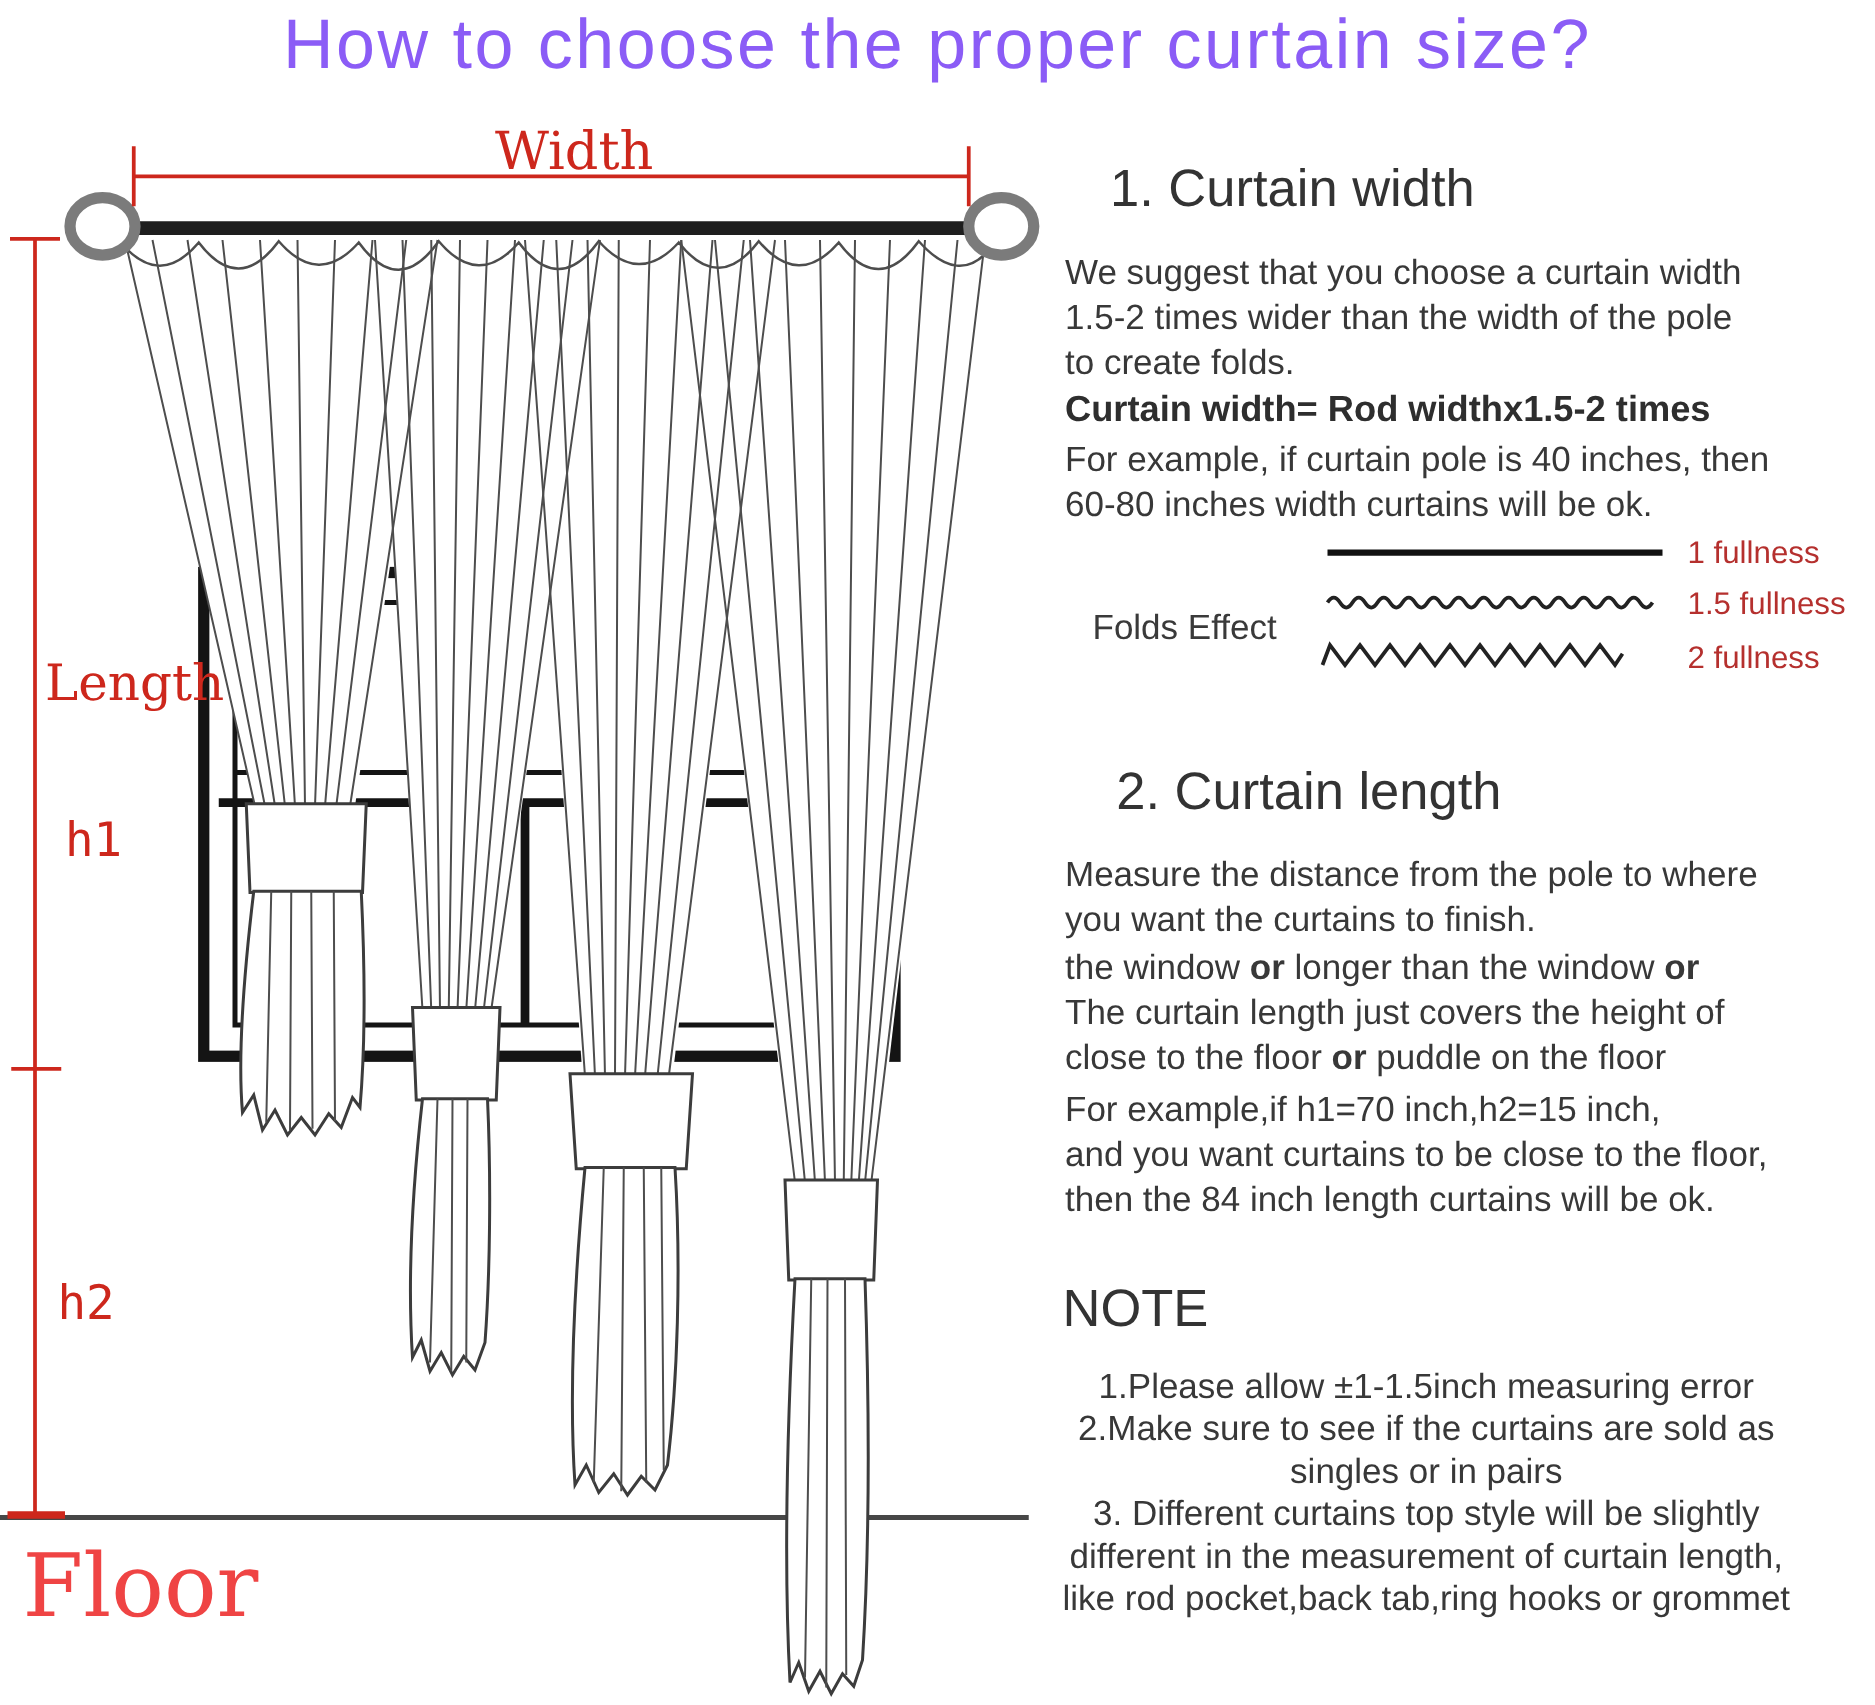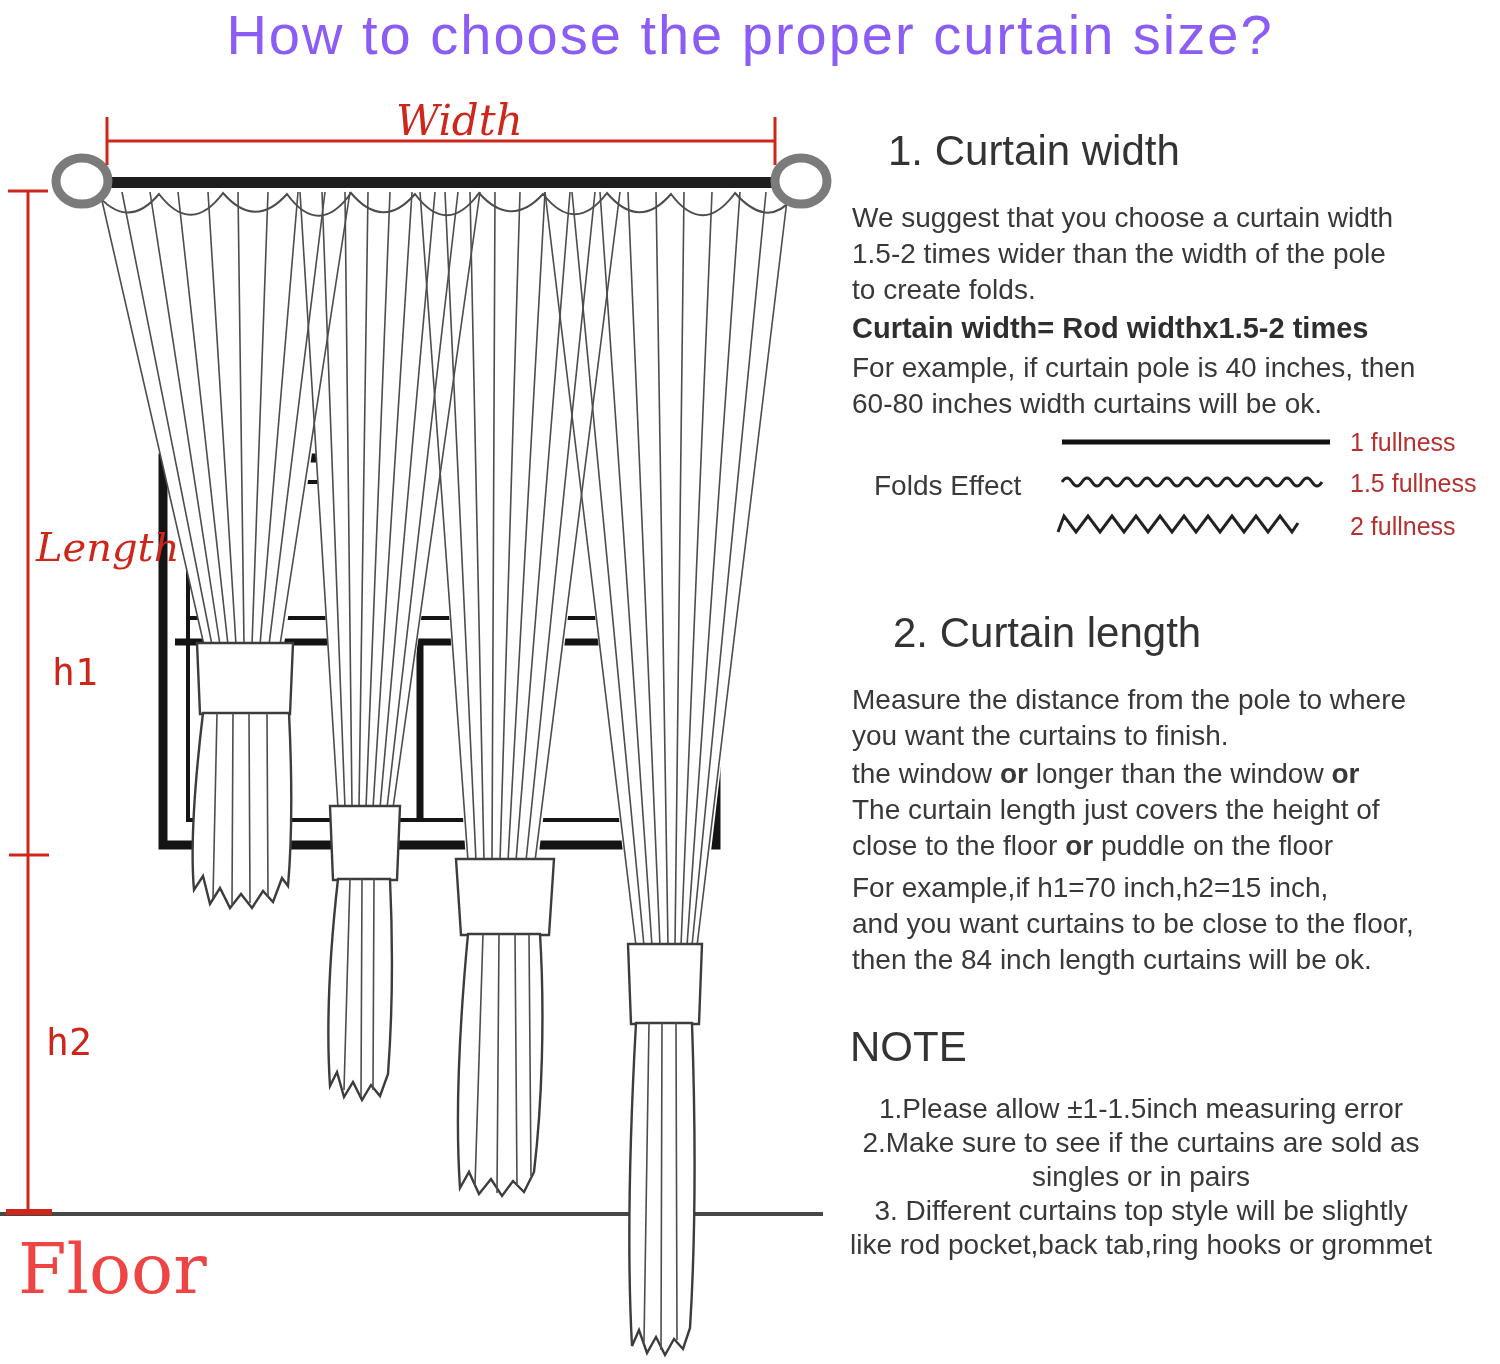--- a/index.html
+++ b/index.html
@@ -8,34 +8,34 @@
     font-family:"Liberation Sans", sans-serif;overflow:hidden;
   }
   .abs{position:absolute;}
   
   .title{
     left:0;top:2px;width:1500px;text-align:center;
     font-size:56px;letter-spacing:2px;color:#8b5cf6;
   }
   
   #diagram-svg{left:0;top:0;}
-  .serif-red{font-family:"DejaVu Serif", serif;color:#cd271c;font-style:italic;}
+  .serif-red{font-family:"DejaVu Serif", serif;color:#cd271c;}
   .mono-red{font-family:"DejaVu Sans Mono", monospace;color:#cd271c;}
   .width-label{left:396px;top:96px;font-size:42px;}
   .length-label{left:36px;top:524px;font-size:40px;}
   .h1-label{left:52px;top:650px;font-size:38px;}
   .h2-label{left:46px;top:1020px;font-size:38px;}
   .floor-label{left:18px;top:1228px;font-size:70px;font-family:"DejaVu Serif", serif;color:#ef4444;}
   
   .sec-heading{font-size:42px;color:#333;line-height:58px;white-space:nowrap;}
   .body-text{font-size:28px;color:#383838;line-height:36px;white-space:nowrap;}
   .body-text b{font-weight:bold;}
   .formula{font-size:29px;font-weight:bold;color:#2e2e2e;white-space:nowrap;}
   .legend-label{font-size:25px;color:#b5302e;white-space:nowrap;}
-  .folds-label{font-size:28px;color:#3a3a3a;white-space:nowrap;}
+  .folds-label{font-size:28px;color:#3a3a3a;white-space:nowrap;margin-top:16px;}
   .note-lines{font-size:28px;color:#383838;line-height:34px;white-space:nowrap;}
 </style>
 </head>
 <body>
 
 <div class="abs title">How to choose the proper curtain size?</div>
 
 <svg id="diagram-svg" class="abs" width="840" height="1364" viewBox="0 0 840 1364">
 
   <g stroke="#141414" fill="none">
@@ -149,14 +149,15 @@
   <div>then the 84 inch length curtains will be ok.</div>
 </div>
 
 <div class="abs sec-heading" style="left:850px;top:1018px;">NOTE</div>
 
 <div class="abs note-lines" style="left:850px;top:1092px;text-align:center;">
   <div>1.Please allow ±1-1.5inch measuring error</div>
   <div>2.Make sure to see if the curtains are sold as</div>
   <div>singles or in pairs</div>
   <div>3. Different curtains top style will be slightly</div>
+  <div>different in the measurement of curtain length,</div>
   <div>like rod pocket,back tab,ring hooks or grommet</div>
 </div>
 
 </body></html>

